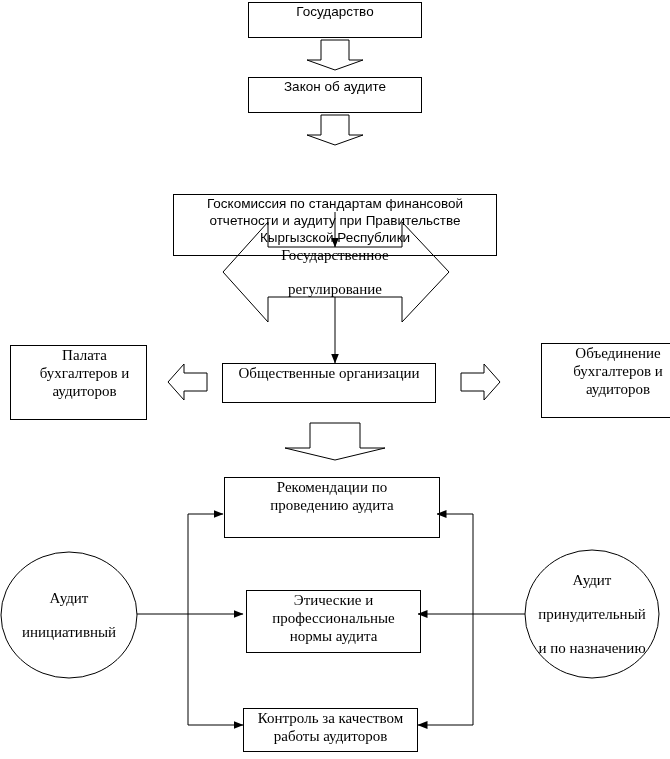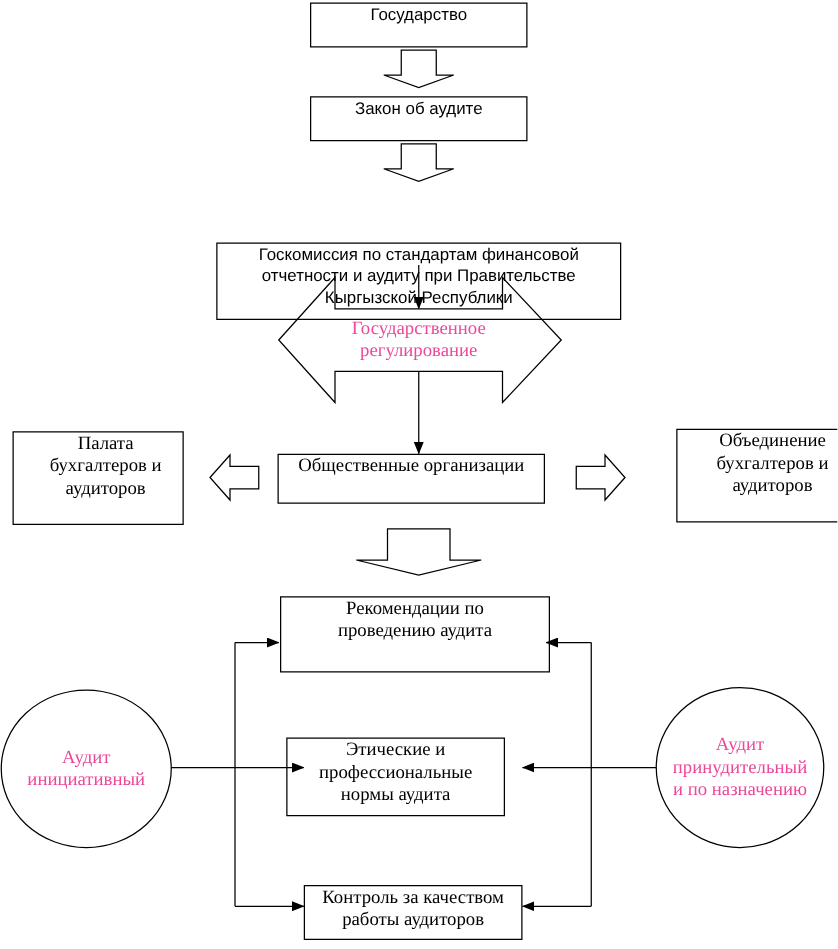--- a/index.html
+++ b/index.html
@@ -26,21 +26,22 @@
     color: #000000;
     box-sizing: border-box;
   }
   .freetext {
     position: absolute;
     display: flex;
     flex-direction: column;
     align-items: center;
     justify-content: center;
     text-align: center;
-    color: #ec4899;
+    color: #000000;
+    gap: 16px;
   }
   .sans { font-family: "Liberation Sans", sans-serif; font-size: 13.5px; line-height: 17px; }
   .serif { font-family: "Liberation Serif", serif; font-size: 15px; line-height: 18px; }
   .line { display: block; white-space: nowrap; }
 </style>
 </head>
 <body>
 
 <div class="stage">
 
@@ -114,21 +115,21 @@
     <span class="line">Объединение</span>
     <span class="line">бухгалтеров и</span>
     <span class="line">аудиторов</span>
   </div>
 
   <div class="rect serif" style="left:224px; top:477px; width:216px; height:61px;">
     <span class="line">Рекомендации по</span>
     <span class="line">проведению аудита</span>
   </div>
 
-  <div class="rect serif" style="left:229px; top:590px; width:175px; height:63px;">
+  <div class="rect serif" style="left:246px; top:590px; width:175px; height:63px;">
     <span class="line">Этические и</span>
     <span class="line">профессиональные</span>
     <span class="line">нормы аудита</span>
   </div>
 
   <div class="rect serif" style="left:243px; top:708px; width:175px; height:44px;">
     <span class="line">Контроль за качеством</span>
     <span class="line">работы аудиторов</span>
   </div>
 

